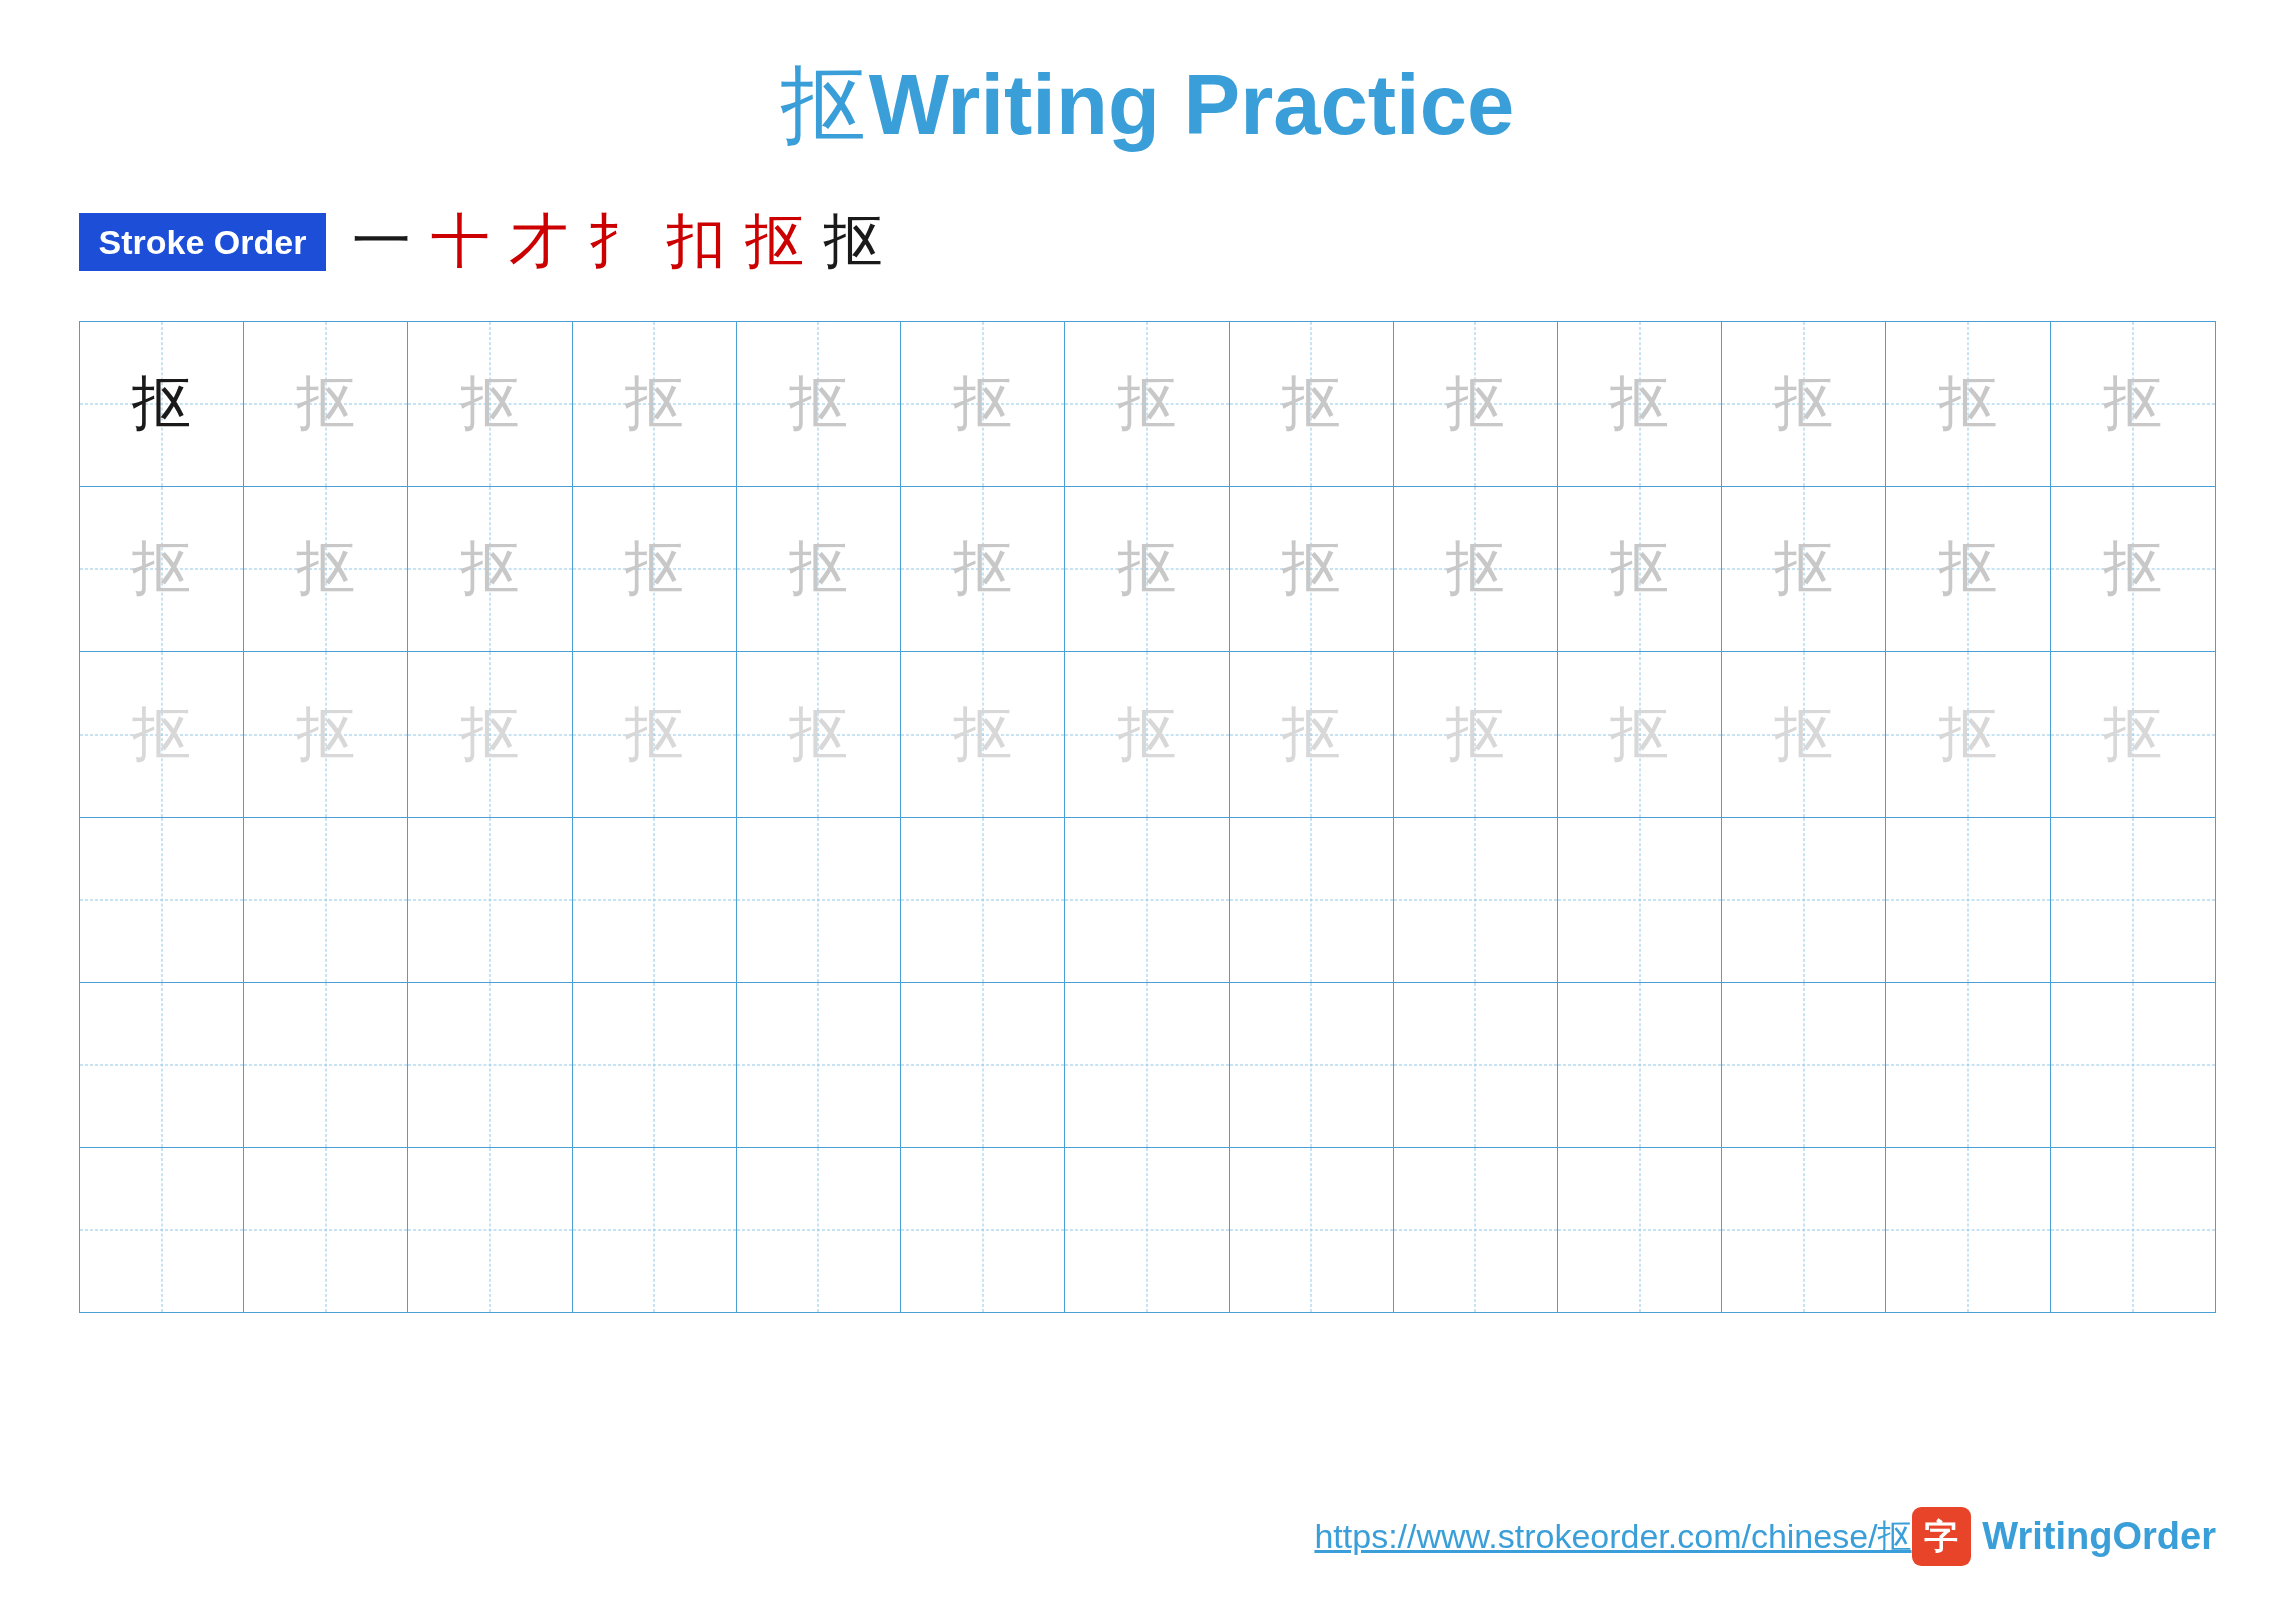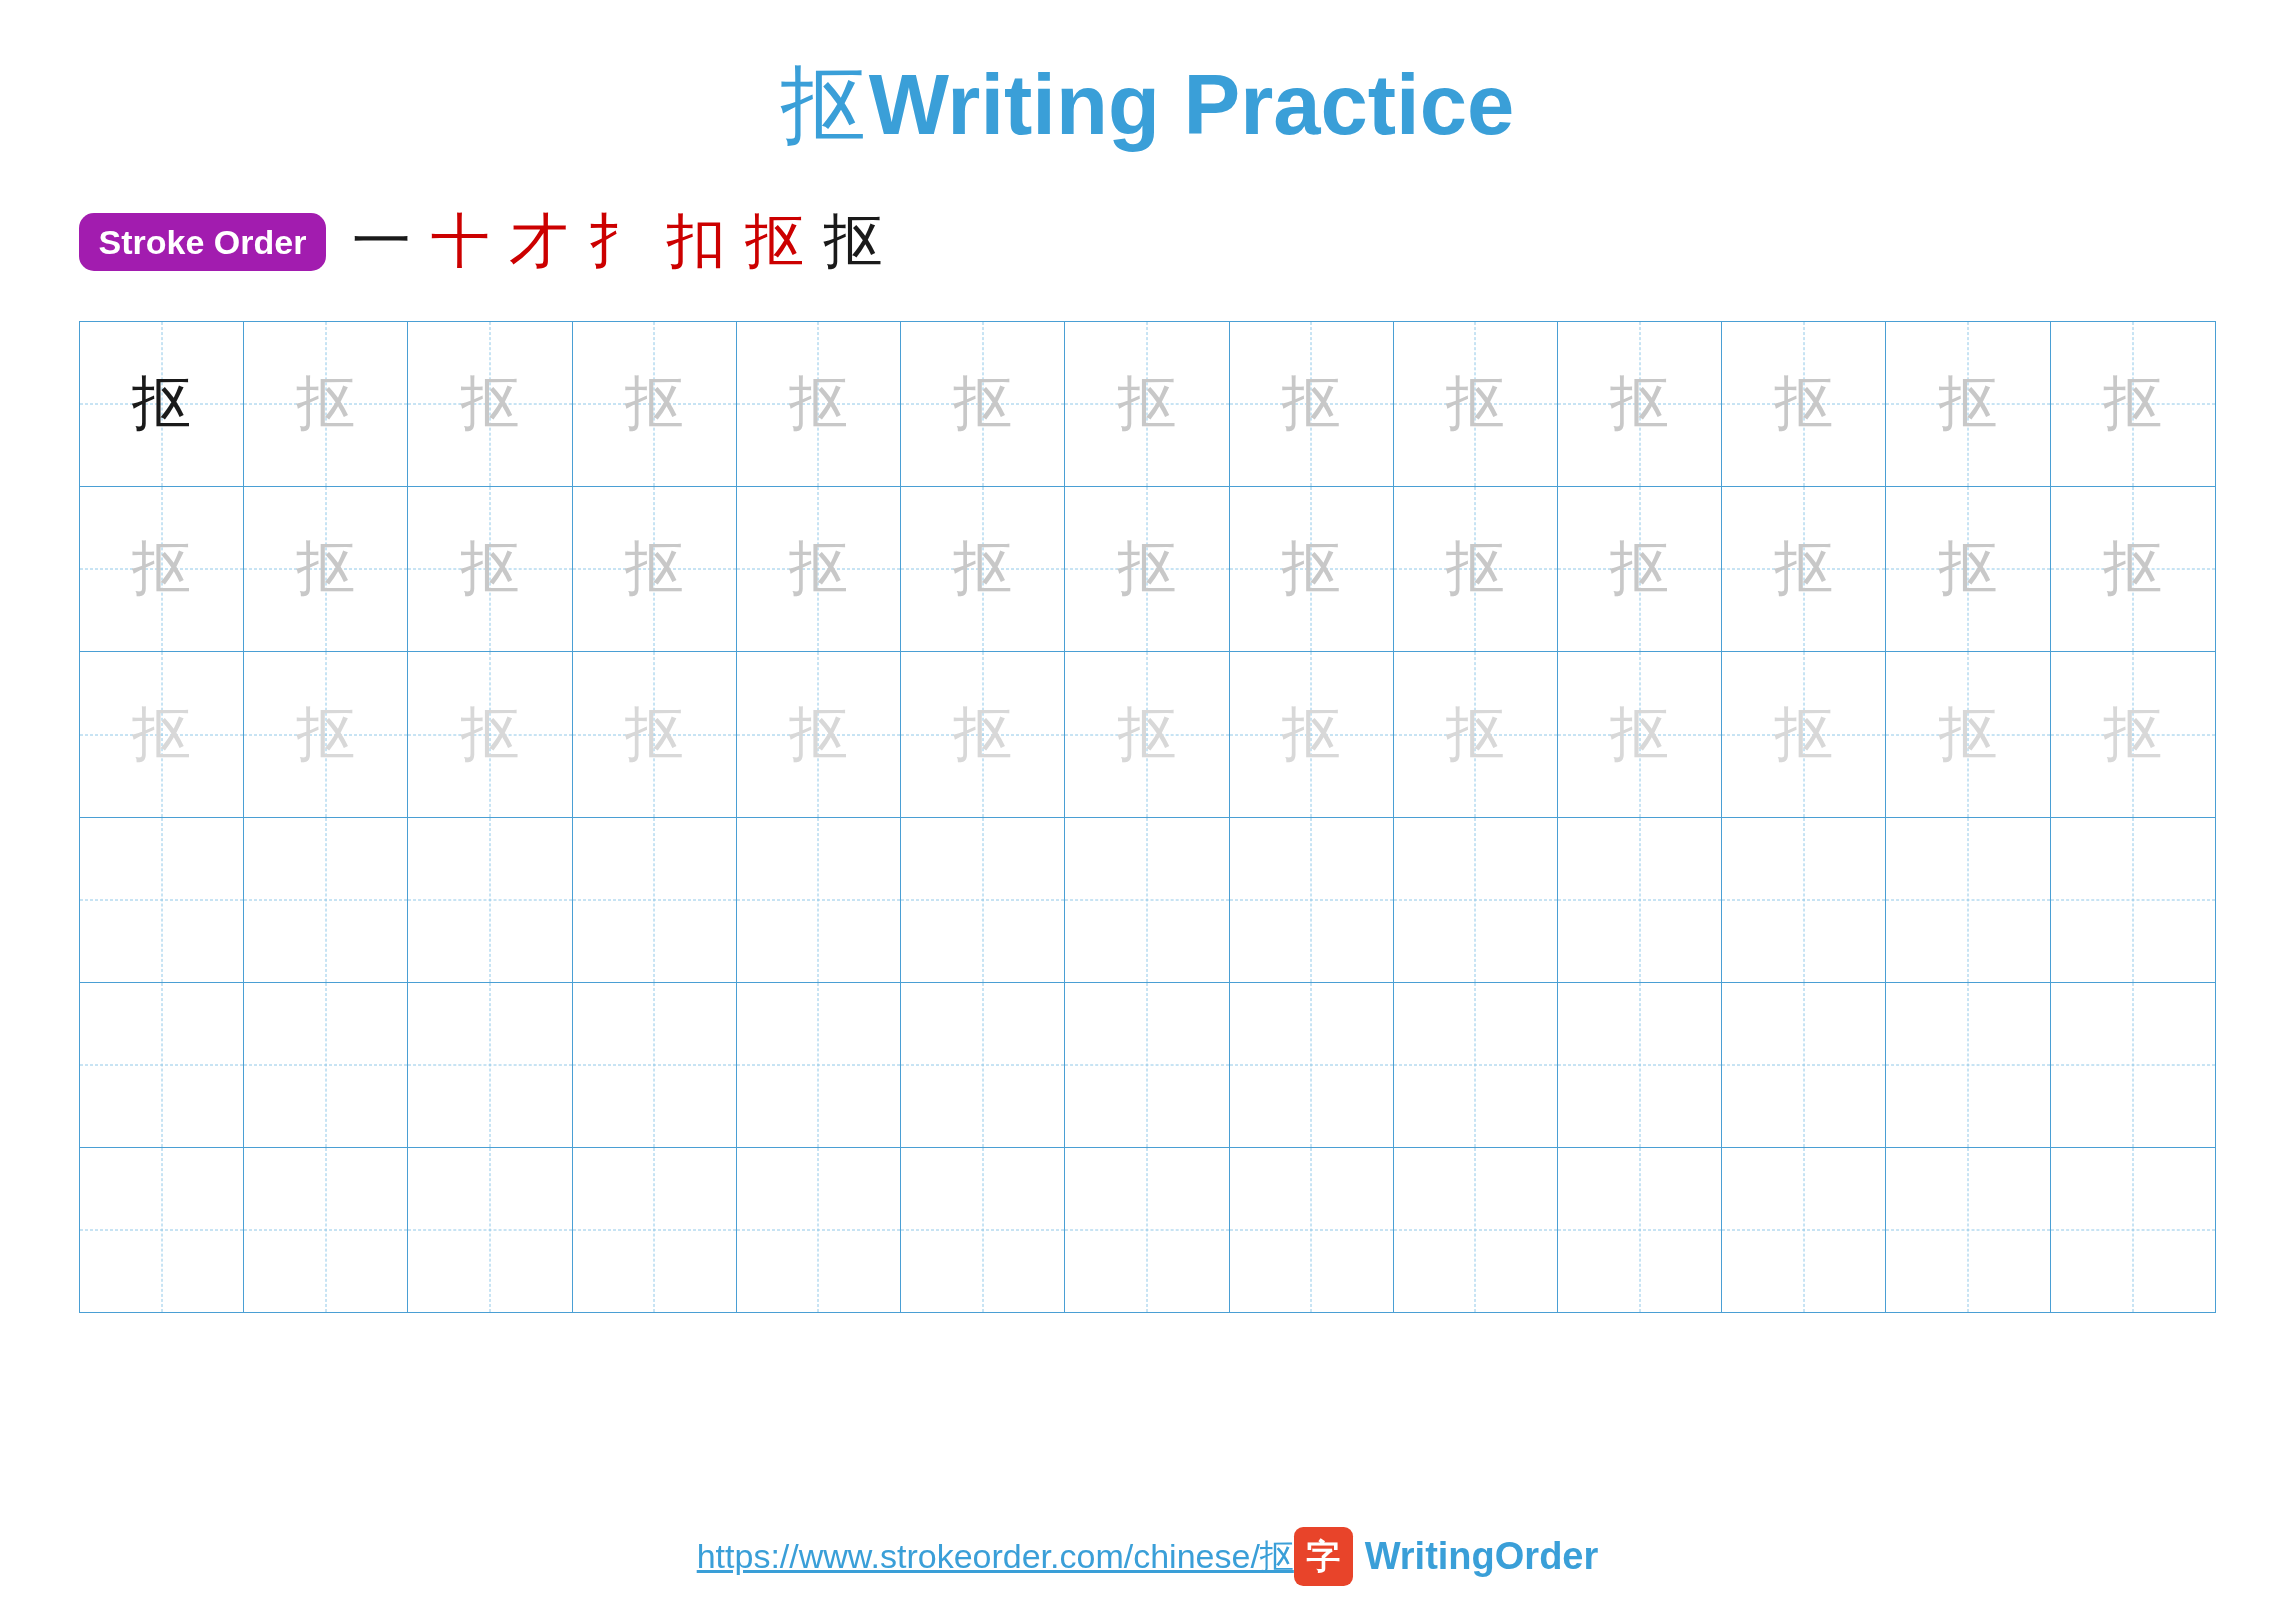--- a/index.html
+++ b/index.html
@@ -37,26 +37,26 @@
     }
 
     
     .stroke-order-row {
       display: flex;
       align-items: center;
       margin-bottom: 39px;
       gap: 26px;
     }
     .stroke-order-badge {
-      background: #a21caf;
+      background: #1d4ed8;
       color: white;
       font-size: 34px;
       font-weight: bold;
       padding: 9.2px 19.6px;
-      border-radius: 15px;
+      border-radius: 0;
       white-space: nowrap;
     }
     .stroke-chars {
       display: flex;
       align-items: center;
       gap: 19.6px;
     }
     .stroke-char {
       font-size: 59px;
       font-family: 'SimSun', serif;
@@ -132,26 +132,26 @@
       font-size: 59px;
     }
     .cell-char-light {
       color: #d8d8d8;
       font-size: 59px;
     }
 
     
     .footer {
       position: absolute;
-      bottom: 36px;
+      bottom: 56px;
       left: 79px;
       right: 79px;
       display: flex;
       align-items: center;
-      justify-content: center;
+      justify-content: flex-end;
     }
     .footer-url {
       font-size: 34px;
       color: #3a9fd8;
     }
     .footer-logo {
       display: flex;
       align-items: center;
       gap: 11.8px;
     }

